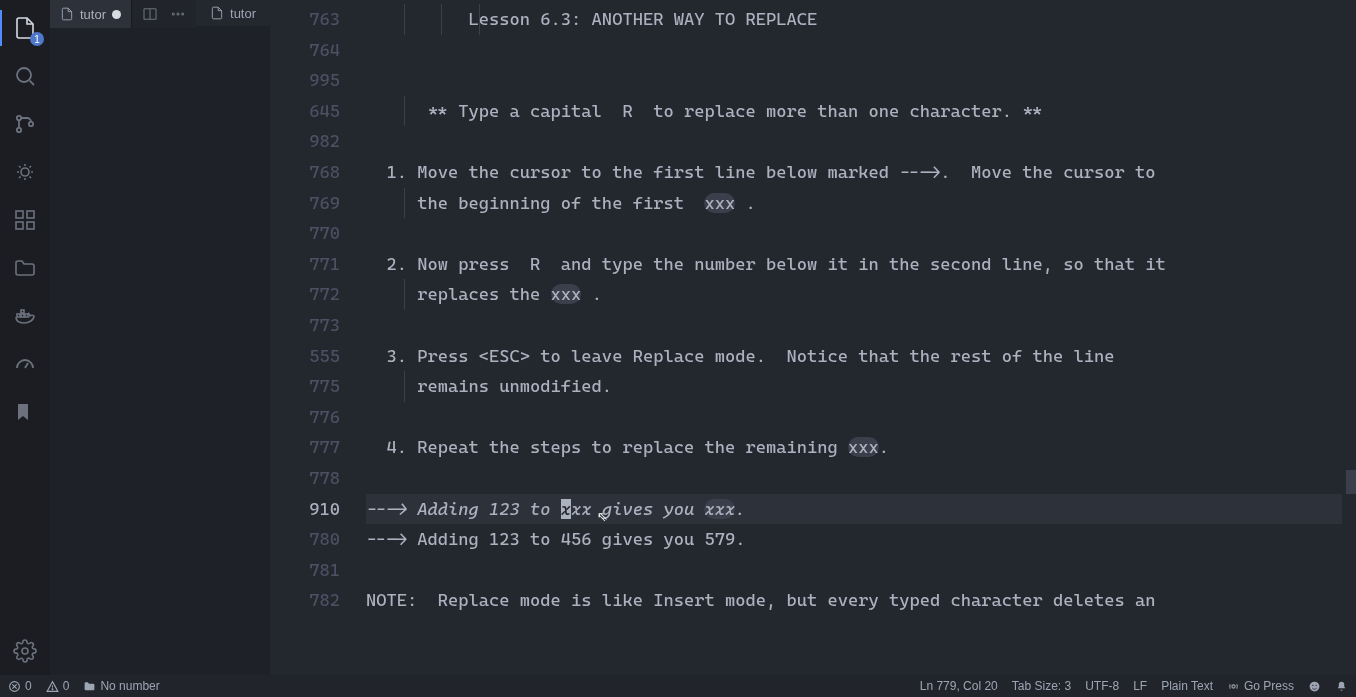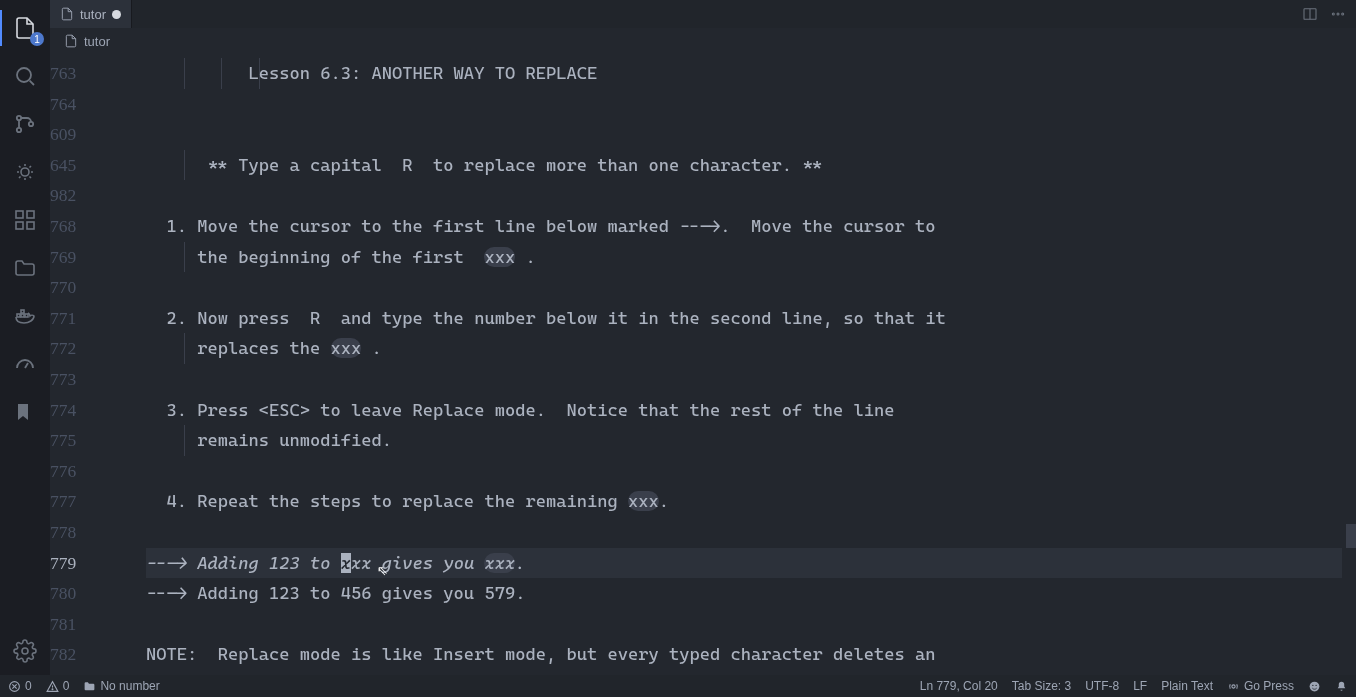--- a/index.html
+++ b/index.html
@@ -66,21 +66,20 @@
     align-items: center;
     justify-content: center;
     padding: 0 3px;
     font-family: sans-serif;
   }
   .activity-spacer { flex: 1; }
   
   .editor-col {
     flex: 1;
     display: flex;
-    flex-direction: column;
     min-width: 0;
   }
   .tabs-bar {
     height: 28px;
     background: #21252b;
     display: flex;
     align-items: stretch;
     flex-shrink: 0;
   }
   .tab {
@@ -122,28 +121,28 @@
   
   .editor-body {
     flex: 1;
     display: flex;
     background: #23272e;
     min-height: 0;
     position: relative;
   }
   .gutter {
     width: 96px;
+    text-align: right;
     padding-right: 26px;
     color: #495162;
     user-select: none;
     font-size: 17.5px;
     line-height: 30.6px;
     padding-top: 4px;
     flex-shrink: 0;
-    font-family: Liberation Serif, serif;
   }
   .gutter .ln-current { color: #abb2bf; }
   .code-area {
     flex: 1;
     font-size: 17.5px;
     line-height: 30.6px;
     white-space: pre;
     padding-top: 4px;
     color: #abb2bf;
     position: relative;
@@ -316,35 +315,35 @@
           <path d="M14 2H6a2 2 0 0 0-2 2v16a2 2 0 0 0 2 2h12a2 2 0 0 0 2-2V8z"></path>
           <polyline points="14 2 14 8 20 8"></polyline>
         </svg>
       <span>tutor</span>
     </div>
 
     <div class="editor-body">
       <div class="gutter" id="gutter">
           <div>763</div>
           <div>764</div>
-          <div>609</div>
+          <div>995</div>
           <div>645</div>
           <div>982</div>
           <div>768</div>
           <div>769</div>
           <div>770</div>
           <div>771</div>
           <div>772</div>
           <div>773</div>
-          <div>774</div>
+          <div>555</div>
           <div>775</div>
           <div>776</div>
           <div>777</div>
           <div>778</div>
-          <div class="ln-current">779</div>
+          <div class="ln-current">910</div>
           <div>780</div>
           <div>781</div>
           <div>782</div>
         </div>
       <div class="code-area" id="code"><div class="code-line"><span class="indent-guide" style="left: 37.5px;"></span><span class="indent-guide" style="left: 75px;"></span><span class="indent-guide" style="left: 112.5px;"></span><span style="position: relative;">          Lesson 6.3: ANOTHER WAY TO REPLACE</span></div><div class="code-line"><span style="position: relative;"></span></div><div class="code-line"><span style="position: relative;"></span></div><div class="code-line"><span class="indent-guide" style="left: 37.5px;"></span><span style="position: relative;">      ** Type a capital  R  to replace more than one character. **</span></div><div class="code-line"><span style="position: relative;"></span></div><div class="code-line"><span style="position: relative;">  1. Move the cursor to the first line below marked ---&gt;.  Move the cursor to</span></div><div class="code-line"><span class="indent-guide" style="left: 37.5px;"></span><span style="position: relative;">     the beginning of the first  <span class="hl-search">xxx</span> .</span></div><div class="code-line"><span style="position: relative;"></span></div><div class="code-line"><span style="position: relative;">  2. Now press  R  and type the number below it in the second line, so that it</span></div><div class="code-line"><span class="indent-guide" style="left: 37.5px;"></span><span style="position: relative;">     replaces the <span class="hl-search">xxx</span> .</span></div><div class="code-line"><span style="position: relative;"></span></div><div class="code-line"><span style="position: relative;">  3. Press &lt;ESC&gt; to leave Replace mode.  Notice that the rest of the line</span></div><div class="code-line"><span class="indent-guide" style="left: 37.5px;"></span><span style="position: relative;">     remains unmodified.</span></div><div class="code-line"><span style="position: relative;"></span></div><div class="code-line"><span style="position: relative;">  4. Repeat the steps to replace the remaining <span class="hl-search">xxx</span>.</span></div><div class="code-line"><span style="position: relative;"></span></div><div class="code-line current"><span style="position: relative;">---&gt; Adding 123 to <span class="block-cursor">x</span>xx gives you <span class="hl-search">xxx</span>.</span><span class="mouse-pointer" style="left: 231.5px; top: 6px;">⇖</span></div><div class="code-line"><span style="position: relative;">---&gt; Adding 123 to 456 gives you 579.</span></div><div class="code-line"><span style="position: relative;"></span></div><div class="code-line"><span style="position: relative;">NOTE:  Replace mode is like Insert mode, but every typed character deletes an</span></div></div>
       <div class="minimap-gutter">
         <div class="minimap-thumb" style="top:470px"></div>
       </div>
     </div>
   </div>

